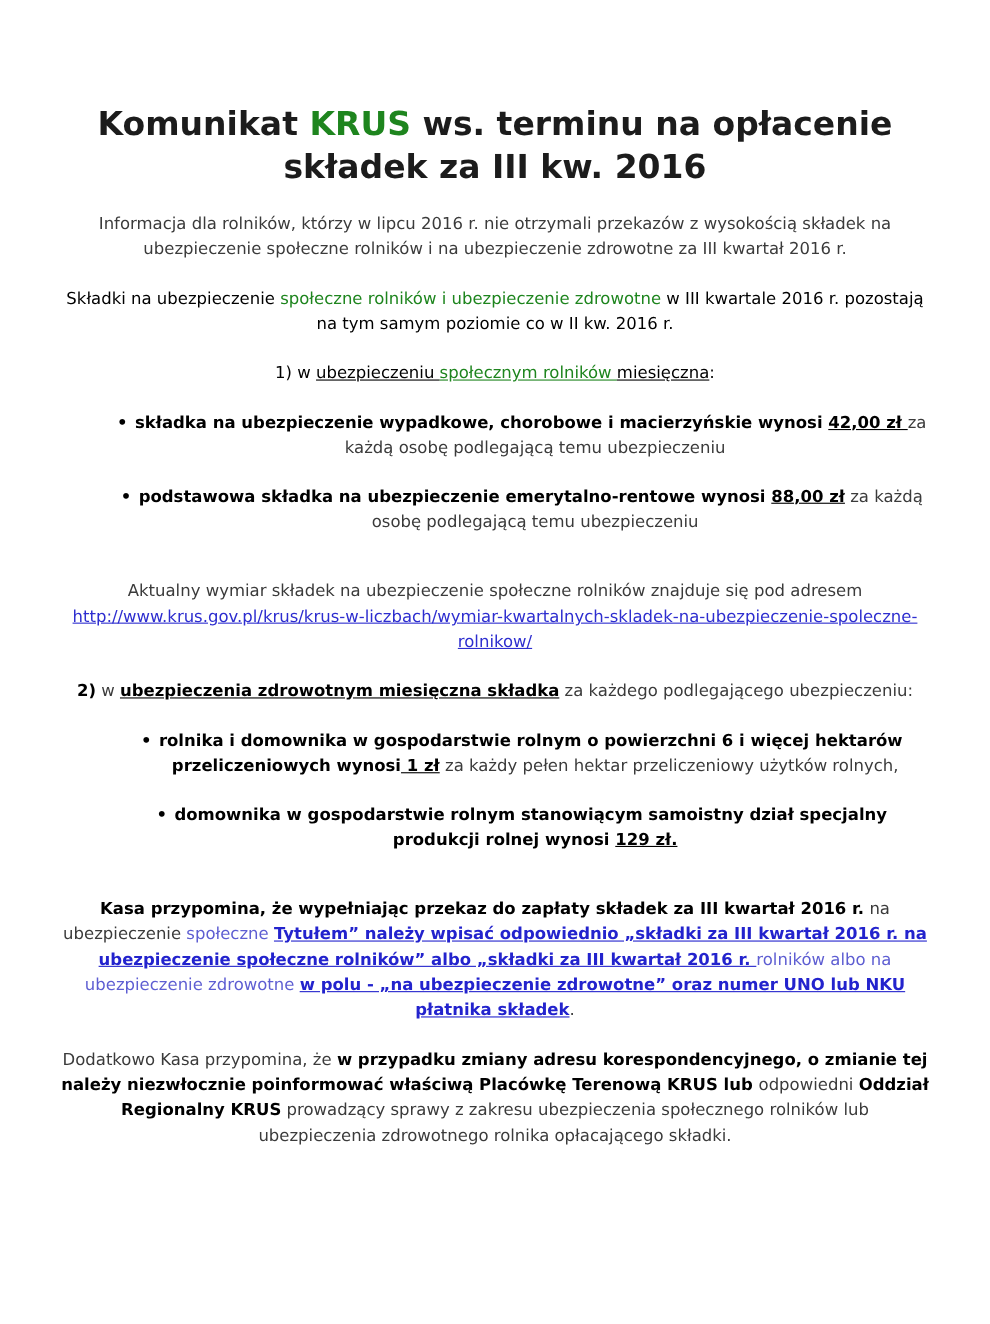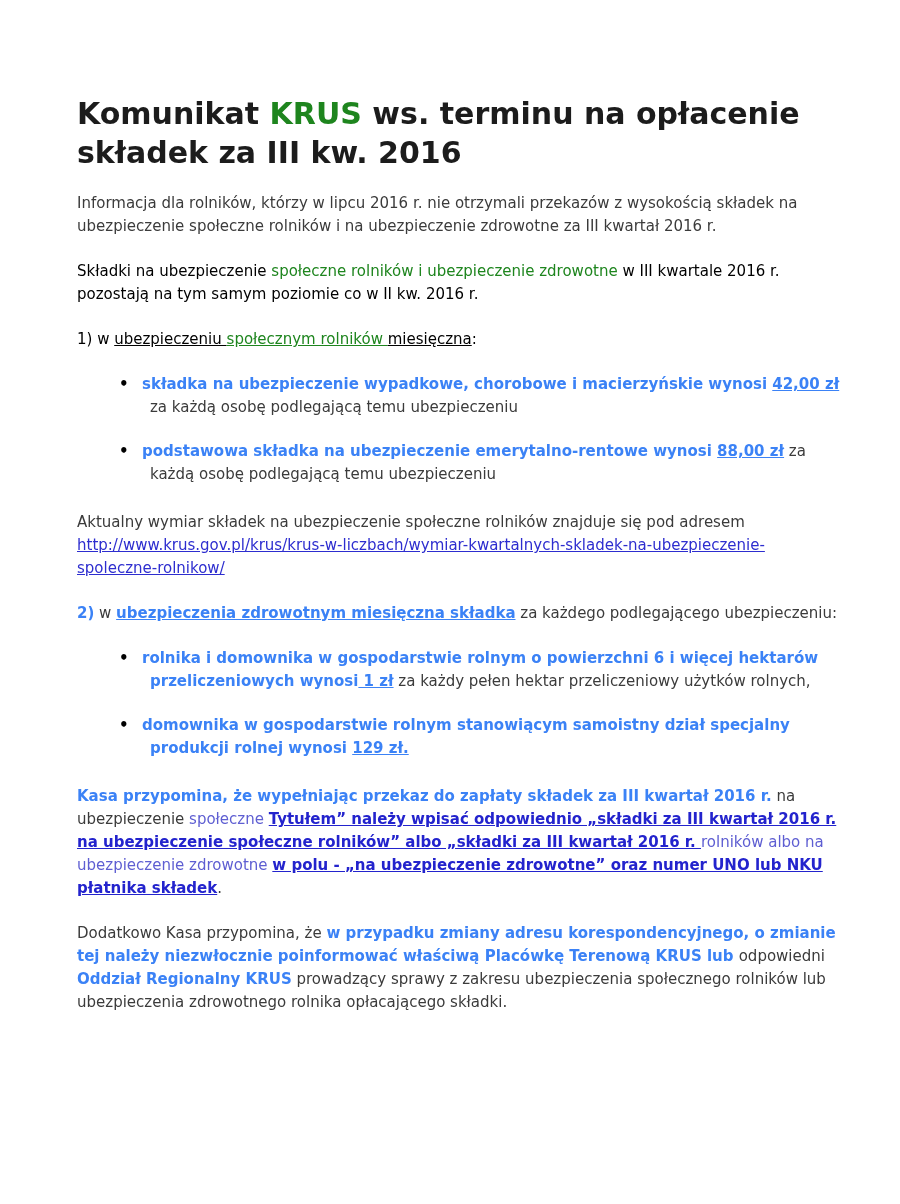--- a/index.html
+++ b/index.html
@@ -1,37 +1,37 @@
 <!DOCTYPE html>
 <html><head>
 <meta charset="utf-8">
 <style>
   html,body{margin:0;padding:0;background:#ffffff;}
   body{
     width:900px;min-height:1204px;
     font-family:"DejaVu Sans","Liberation Sans",sans-serif;
     font-size:15px;line-height:23px;color:#3b3b3b;
   }
-  .content{padding:94px 55px 20px 77px;}
+  .content{padding:94px 55px 20px 55px;text-align:center;}
   h1{
     font-size:30px;line-height:39px;font-weight:bold;
     color:#1c1c1c;margin:0 0 20px 0;letter-spacing:0;
   }
   p{margin:0 0 22px 0;}
   .green{color:#1e851e;}
-  .bold{font-weight:bold;color:#3b82f6;}
+  .bold{font-weight:bold;color:#000000;}
   .lead,.heading{font-weight:normal;color:#000;}
   .u{text-decoration:underline;}
   a.link{color:#2d2dcf;text-decoration:underline;overflow-wrap:anywhere;cursor:pointer;font-weight:normal;}
   a.blink{color:#2323cd;text-decoration:underline;cursor:pointer;font-weight:bold;}
   .lb{color:#5e5ed2;font-weight:normal;}
   ul{list-style:none;margin:0;padding:0;}
   li{margin:0 0 21px 42px;padding-left:31px;text-indent:-31px;}
   li::before{content:"\2022";display:inline-block;width:23px;text-indent:0;color:#000;font-weight:bold;}
-  .gap-before{margin-top:25px;}
+  .gap-before{margin-top:40px;}
   ul.tight-top{margin-top:2px;}
 </style>
 </head>
 <body>
 
 <div class="content">
 
   <h1><span>Komunikat </span><span class="green">KRUS</span><span> ws. terminu na opłacenie składek za III kw. 2016</span></h1>
 
   <p>Informacja dla rolników, którzy w lipcu 2016 r. nie otrzymali przekazów z wysokością składek na ubezpieczenie społeczne rolników i na ubezpieczenie zdrowotne za III kwartał 2016 r.</p>

